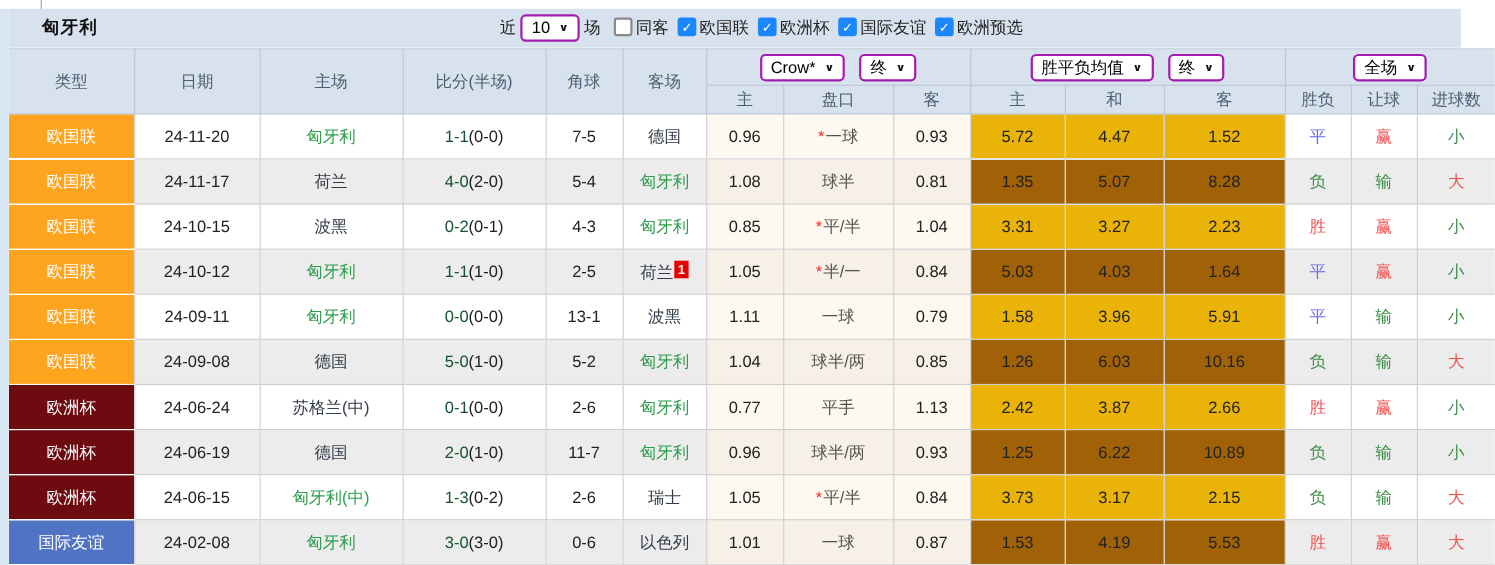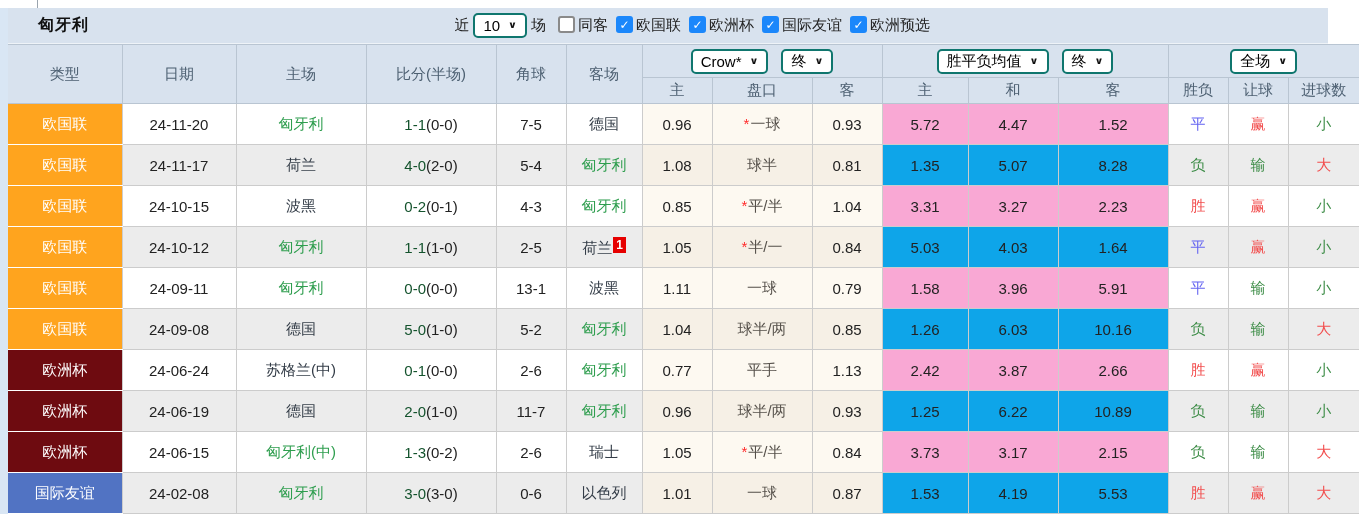--- a/index.html
+++ b/index.html
@@ -13,21 +13,21 @@
   .top-divider { position:absolute; left:37px; top:0; width:1px; height:9px; background:#9aa4ae; }
   .wrap { position:absolute; left:8px; top:8px; width:1320px; }
 
   
   .title-bar { height:36px; background:#d8e2ee; display:flex; align-items:center; border-bottom:1px solid #eef3f8; }
   .team-title { font-weight:bold; font-size:16px; color:#111; margin-left:30px; letter-spacing:1px; }
   .controls { margin-left:auto; margin-right:398px; display:flex; align-items:center; font-size:15px; color:#222; white-space:nowrap; }
   .controls .lbl { margin:0 4px; }
   .sel {
     display:inline-flex; align-items:center; gap:8px; background:#fff;
-    border:2px solid #0f766e; border-radius:5px; padding:0 8px; height:25px;
+    border:2px solid #a21caf; border-radius:5px; padding:0 8px; height:25px;
     font-size:15px; color:#000; cursor:pointer;
   }
   .sel .chev { font-size:11px; font-weight:bold; transform:scaleY(.85); color:#111; }
   .cb { width:17px; height:17px; border-radius:3px; display:inline-flex; align-items:center; justify-content:center; margin:0 3px 0 8px; cursor:pointer; }
   .cb.unchecked { background:#fff; border:2px solid #8a8a8a; }
   .cb.checked { background:#1b87fb; border:2px solid #1b87fb; color:#fff; font-size:12px; font-weight:bold; }
   .cb-label { font-size:15px; color:#222; }
 
   
   table { border-collapse:collapse; table-layout:fixed; width:1351px; }
@@ -43,22 +43,22 @@
 
   tbody td {
     height:41px; text-align:center; font-size:15px; color:#222;
     border:1px solid #cccccc; padding:0; overflow:hidden; white-space:nowrap;
   }
   tr.odd td { background:#ffffff; }
   tr.even td { background:#ececec; }
   td.c-type { color:#fff; font-size:15px; border-left:none; border-bottom:1px solid #fff; }
   tr.odd td.c-odds, tr.odd td.c-handicap { background:#fdf9f1; }
   tr.even td.c-odds, tr.even td.c-handicap { background:#f6f0e6; }
-  tr.odd td.c-avg { background:#f9a8d4; }
-  tr.even td.c-avg { background:#0ea5e9; }
+  tr.odd td.c-avg { background:#eab308; }
+  tr.even td.c-avg { background:#a16207; }
   td.last { border-right:none; }
 
   .t-green { color:#2f9e4f; }
   .t-dark { color:#333c47; }
   .ft { color:#14532d; }
   .ht { color:#222; }
   .c-handicap { color:#55504a; }
   .star { color:#ff2a2a; margin-right:1px; }
   .r-red { color:#f24f4f; }
   .r-green { color:#3c8c46; }

